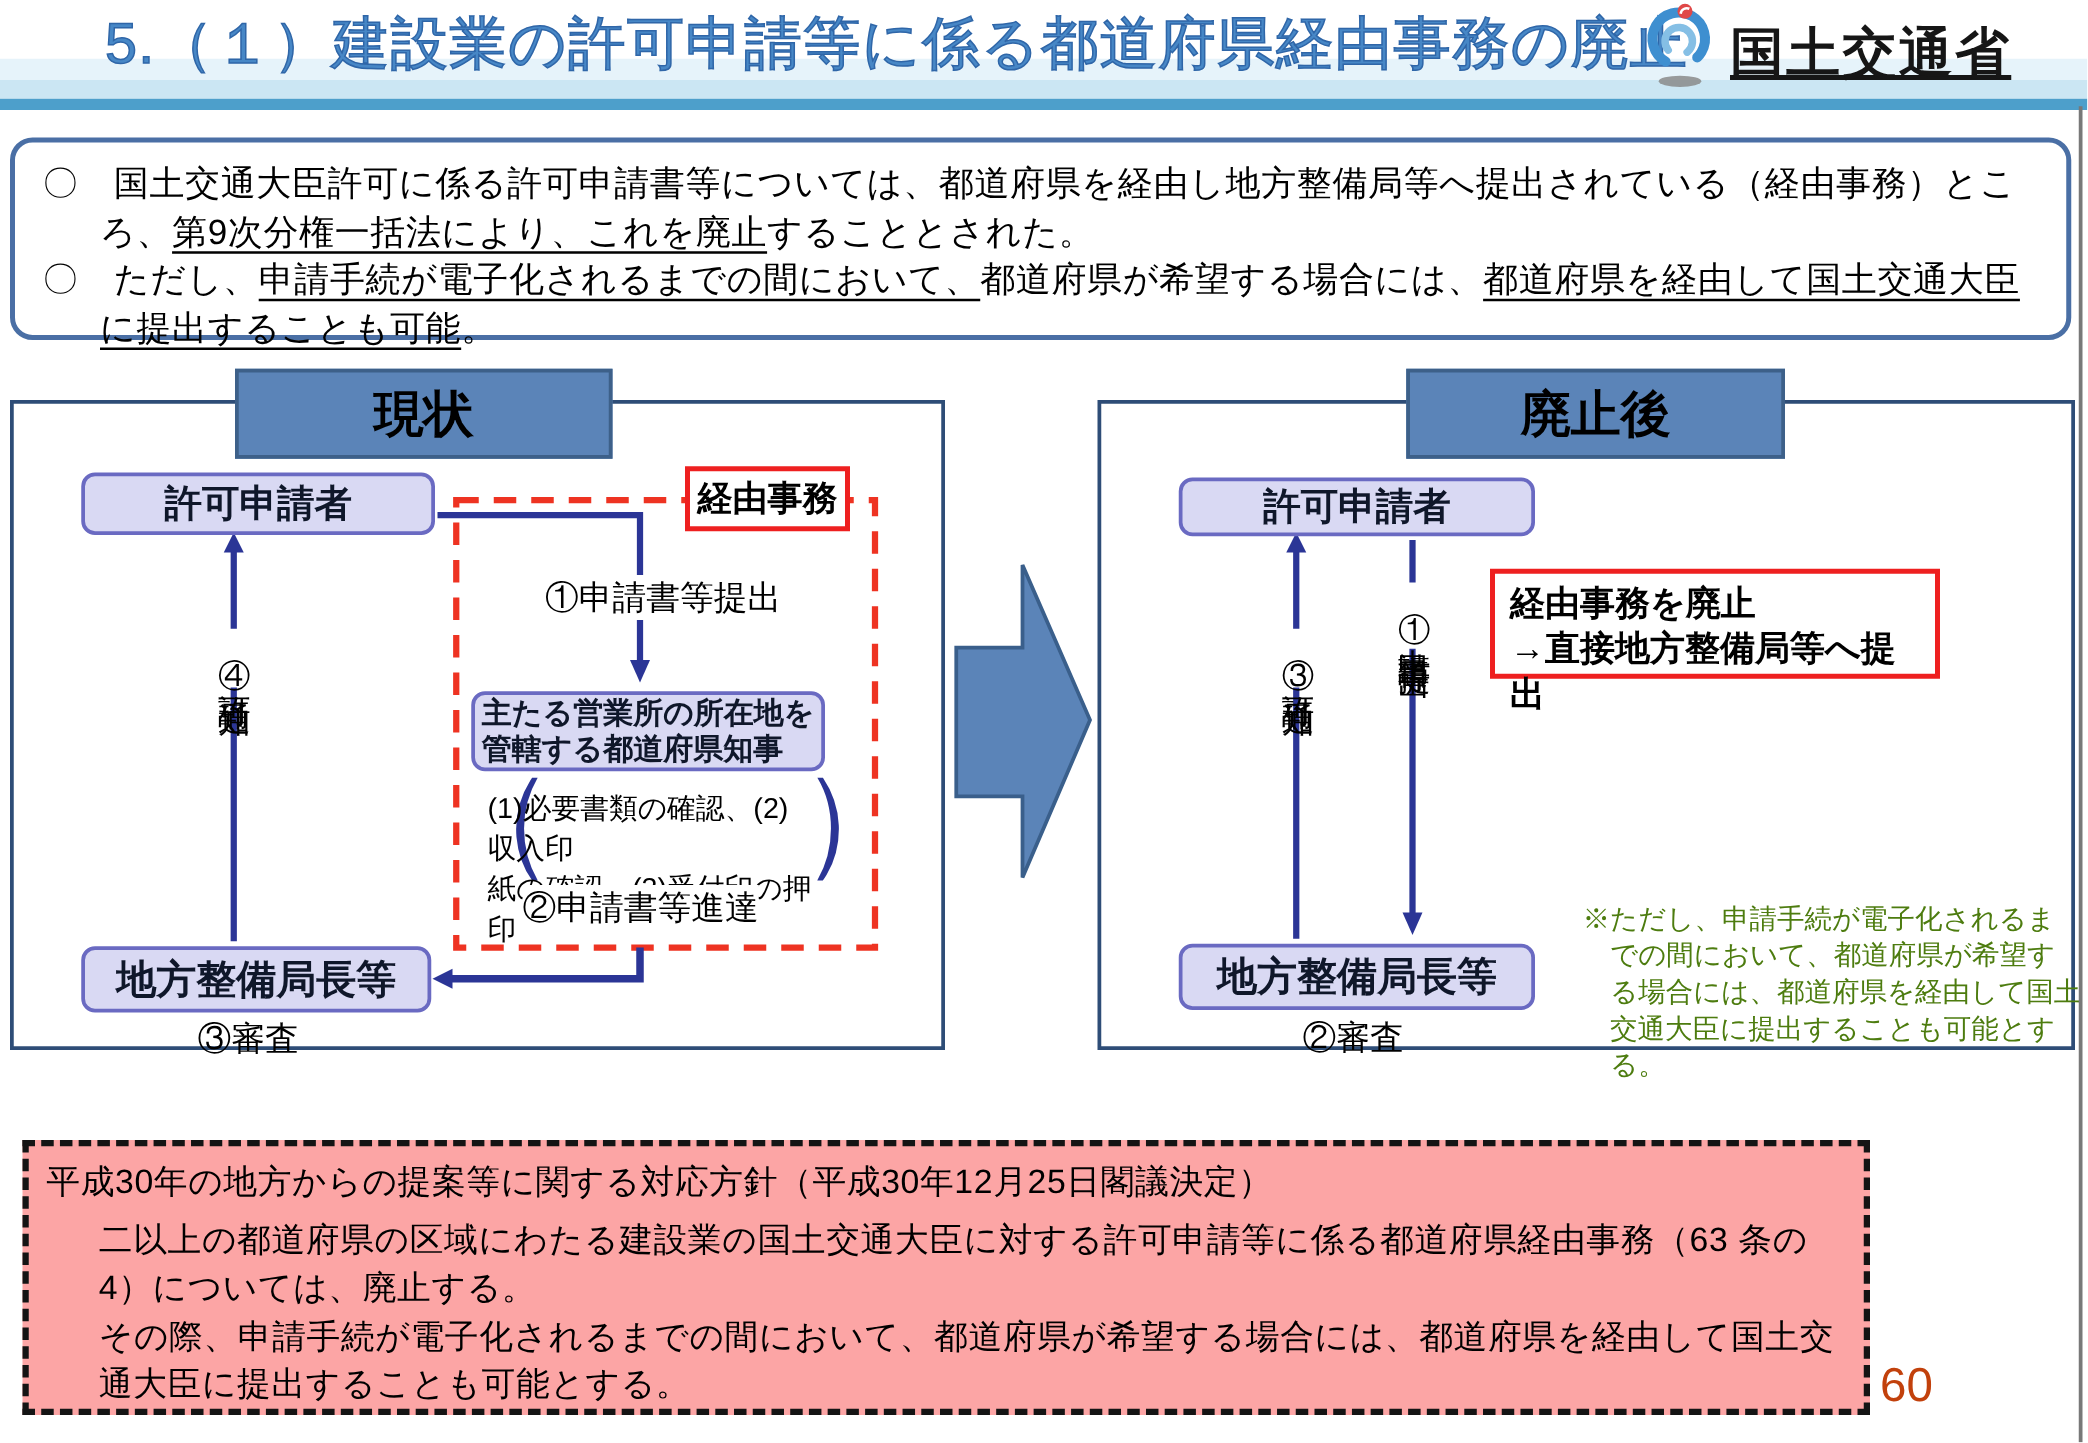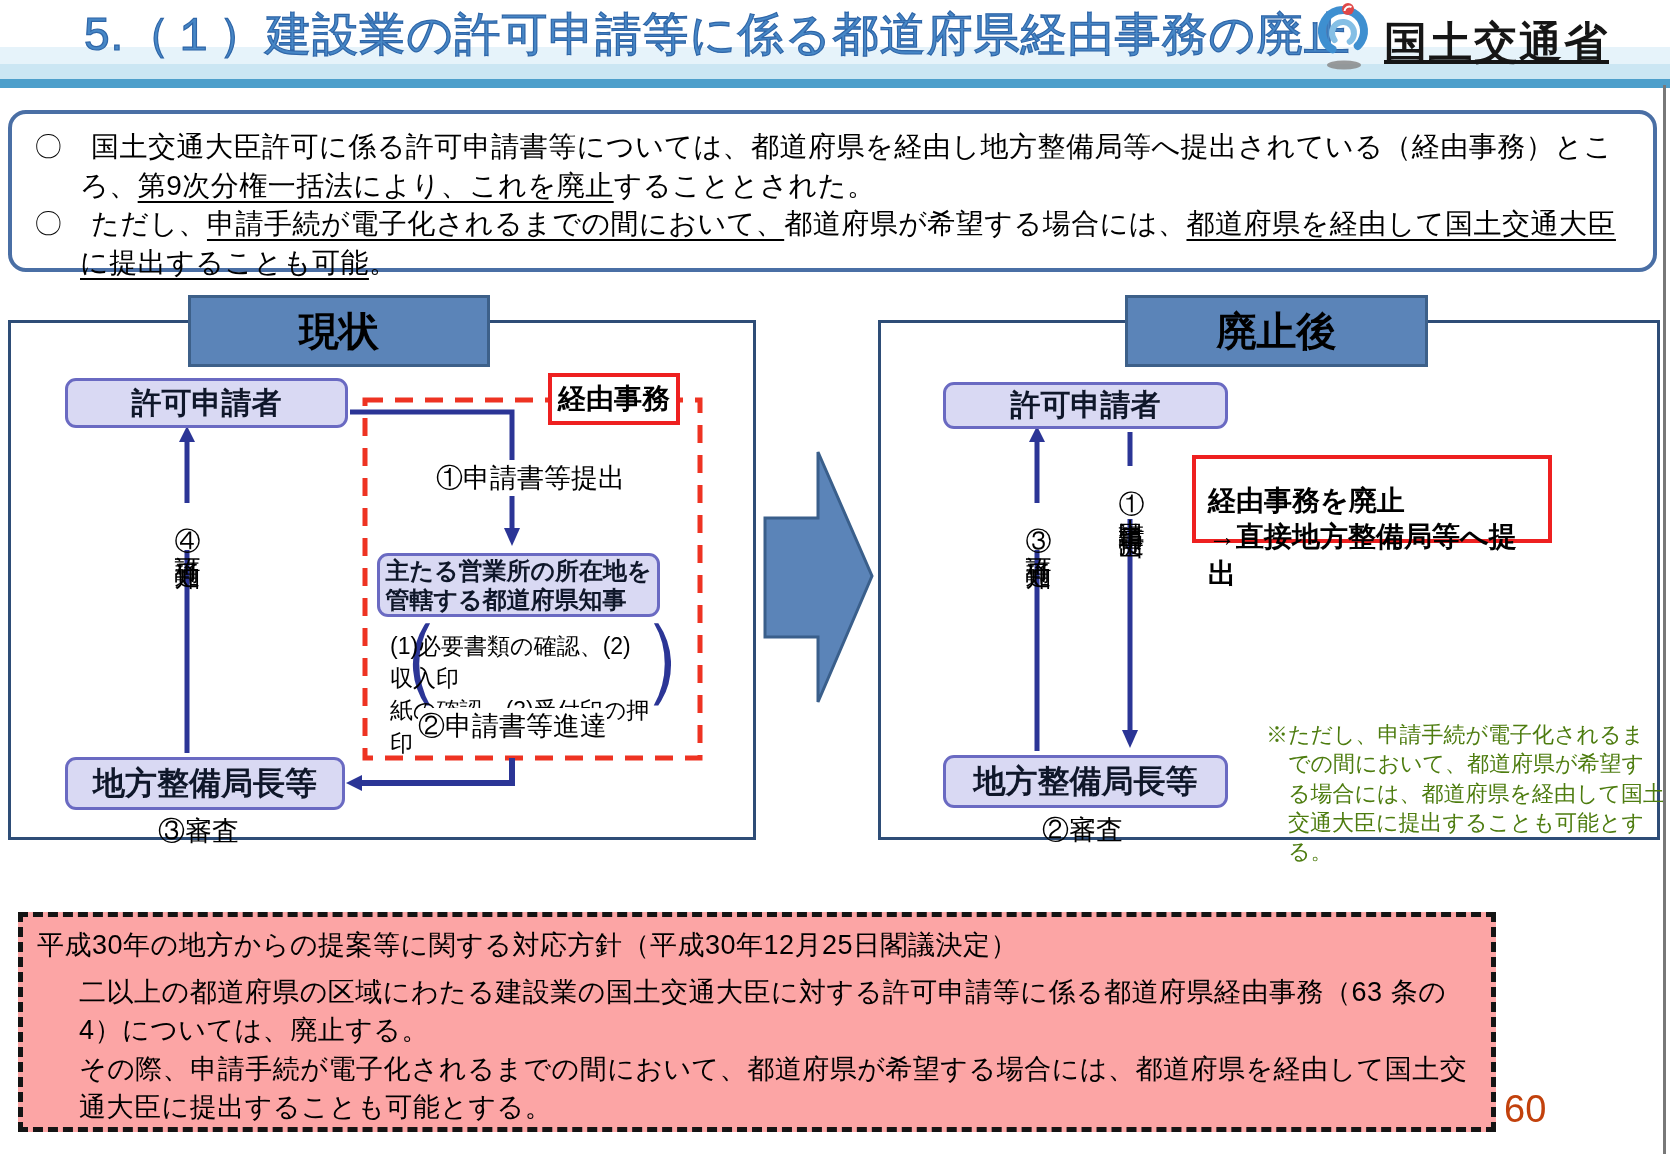--- a/index.html
+++ b/index.html
@@ -57,21 +57,21 @@
   #tasks       { position:absolute; left:390px; top:630px; width:262px; font-size:23px; line-height:1.4;
                  color:#000; z-index:3; letter-spacing:0px; }
   #step1-l     { left:436px; top:460px; }
   #step2-l     { left:418px; top:708px; }
   #bureau-l    { left:65px;  top:757px; width:280px; height:53px; font-size:32px; }
   #step3-l     { position:absolute; left:158px; top:813px; font-size:27px; z-index:3; }
   #step4-l     { left:170px; top:503px; }
 
   
   #applicant-r { left:943px; top:382px; width:285px; height:47px; font-size:30px; }
-  #abolish-box { left:1192px; top:455px; width:360px; height:88px; padding:24px 12px;
+  #abolish-box { left:1192px; top:455px; width:360px; height:88px; padding:6px 12px;
                  font-size:28px; font-weight:700; line-height:1.3; }
   #step3-r     { left:1021px; top:503px; }
   #step1-r     { left:1114px; top:466px; }
   #bureau-r    { left:943px; top:755px; width:285px; height:53px; font-size:32px; }
   #step2-r     { position:absolute; left:1042px; top:812px; font-size:27px; z-index:3; }
   #footnote    { position:absolute; left:1266px; top:720px; width:400px; font-size:22px; line-height:1.33;
                  color:#4d7c0f; z-index:3; text-indent:-22px; padding-left:22px; letter-spacing:0px; }
 
   
   #policy-box { position:absolute; left:18px; top:912px; width:1478px; height:220px;

